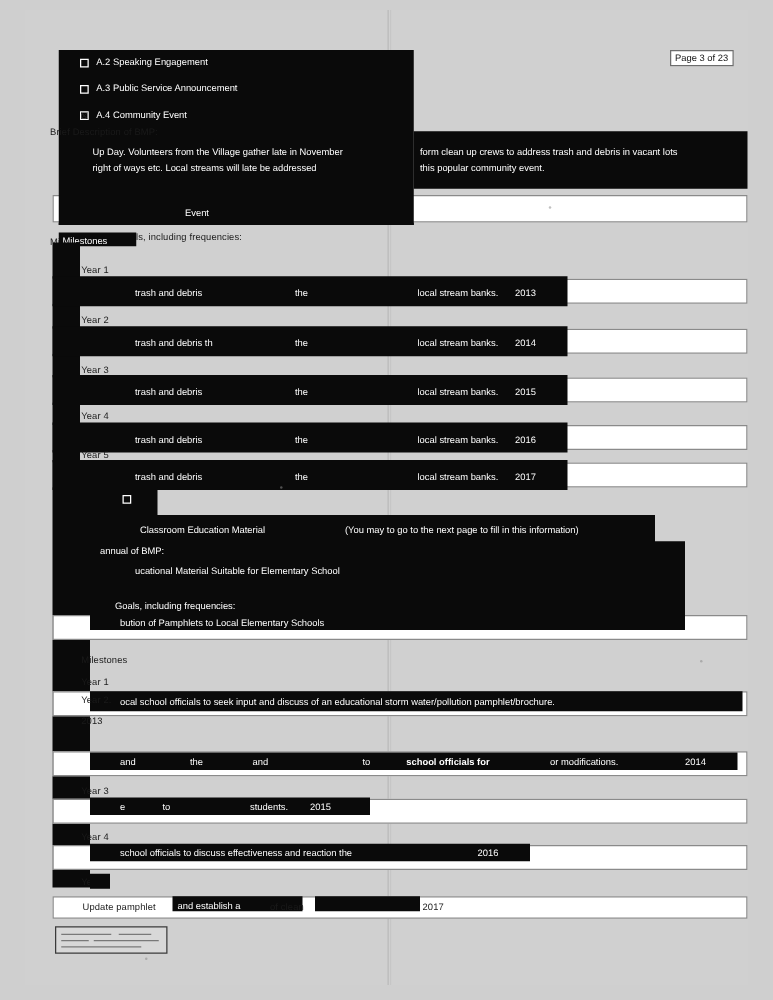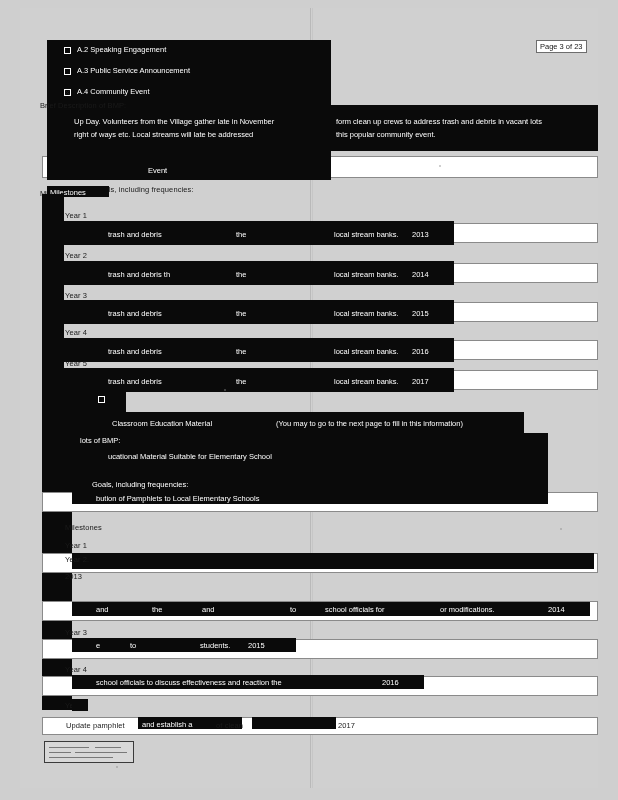--- a/index.html
+++ b/index.html
@@ -197,43 +197,44 @@
 
     <div class="redact" style="left:22px; top:382px; width:30px; height:320px;"></div>
     <div class="redact" style="left:52px; top:382px; width:54px; height:22px;"></div>
     <div class="redact" style="left:52px; top:404px; width:452px; height:90px;"></div>
     <div class="redact" style="left:504px; top:425px; width:24px; height:69px;"></div>
 
     <div class="chk" style="left:78px; top:388px; border-color:#ffffff;"></div>
     <div class="whitetxt" style="left:92px; top:411px;">Classroom Education Material</div>
     <div class="whitetxt" style="left:256px; top:411px;">(You may            to go to the next page to fill in this information)</div>
 
-    <div class="whitetxt" style="left:60px; top:428px;">lots of BMP:</div>
+    <div class="whitetxt" style="left:60px; top:428px;">annual of BMP:</div>
     <div class="whitetxt" style="left:88px; top:444px;">ucational Material Suitable for Elementary School</div>
     <div class="whitetxt" style="left:72px; top:472px;">Goals, including frequencies:</div>
 
     <div class="field" style="left:22px; top:484px; width:556px; height:20px;"></div>
     <div class="redact" style="left:52px; top:482px; width:476px; height:14px;"></div>
     <div class="whitetxt" style="left:76px; top:486px;">bution of Pamphlets to Local Elementary Schools</div>
 
     <div class="txt" style="left:45px; top:515px;">Milestones</div>
 
     <div class="txt" style="left:45px; top:533px;">Year 1</div>
     <div class="field" style="left:22px; top:545px; width:556px; height:20px;"></div>
     <div class="redact" style="left:52px; top:545px; width:522px; height:16px;"></div>
+    <div class="whitetxt" style="left:76px; top:549px;">ocal school officials to seek input and discuss            of an educational  storm water/pollution pamphlet/brochure.</div>
     <div class="txt" style="left:45px; top:564px;">2013</div>
 
     <div class="txt" style="left:45px; top:547px;">Year 2.</div>
     <div class="field" style="left:22px; top:593px; width:556px; height:20px;"></div>
     <div class="redact" style="left:52px; top:594px; width:518px; height:14px;"></div>
     <div class="whitetxt" style="left:76px; top:597px;">and</div>
     <div class="whitetxt" style="left:132px; top:597px;">the</div>
     <div class="whitetxt" style="left:182px; top:597px;">and</div>
     <div class="whitetxt" style="left:270px; top:597px;">to</div>
-    <div class="whitetxt" style="left:305px; top:597px;">school officials for</div>
+    <div class="whitetxt" style="left:305px; top:597px;font-weight:bold;">school officials for</div>
     <div class="whitetxt" style="left:420px; top:597px;">or modifications.</div>
     <div class="whitetxt" style="left:528px; top:597px;">2014</div>
 
     <div class="txt" style="left:45px; top:620px;">Year 3</div>
     <div class="field" style="left:22px; top:631px; width:556px; height:20px;"></div>
     <div class="redact" style="left:52px; top:630px; width:224px; height:14px;"></div>
     <div class="whitetxt" style="left:76px; top:633px;">e</div>
     <div class="whitetxt" style="left:110px; top:633px;">to</div>
     <div class="whitetxt" style="left:180px; top:633px;">students.</div>
     <div class="whitetxt" style="left:228px; top:633px;">2015</div>

